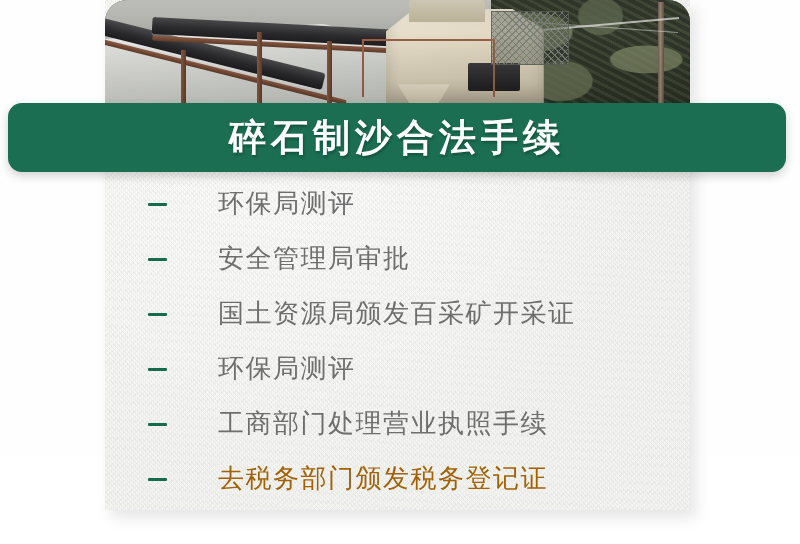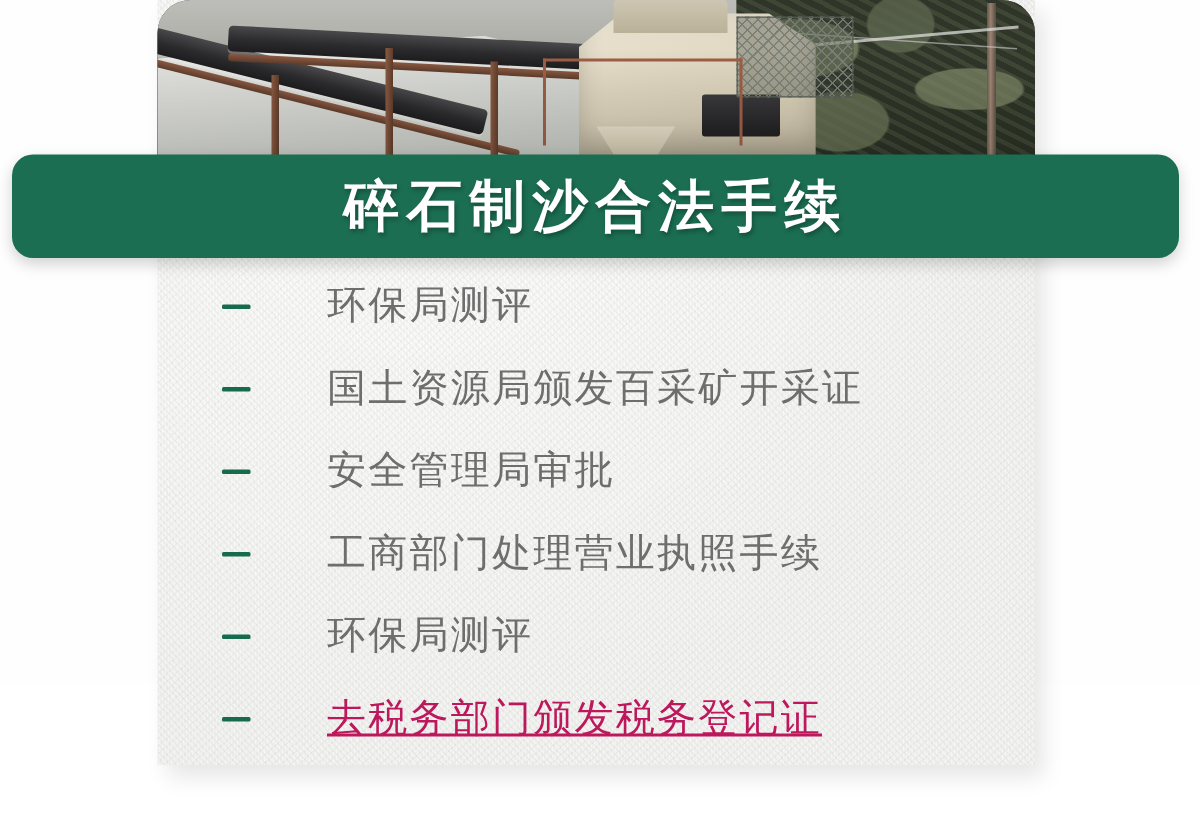--- a/index.html
+++ b/index.html
@@ -177,37 +177,37 @@
 
   <div class="list">
 
     <div class="list-item">
       <span class="dash" style="background: rgb(22, 107, 78);"></span>
       <span class="li-text" style="color: rgb(110, 110, 110);">环保局测评</span>
     </div>
 
     <div class="list-item">
       <span class="dash" style="background: rgb(22, 107, 78);"></span>
+      <span class="li-text" style="color: rgb(110, 110, 110);">安全管理局审批</span>
+    </div>
+
+    <div class="list-item">
+      <span class="dash" style="background: rgb(22, 107, 78);"></span>
       <span class="li-text" style="color: rgb(110, 110, 110);">国土资源局颁发百采矿开采证</span>
     </div>
 
     <div class="list-item">
       <span class="dash" style="background: rgb(22, 107, 78);"></span>
-      <span class="li-text" style="color: rgb(110, 110, 110);">安全管理局审批</span>
+      <span class="li-text" style="color: rgb(110, 110, 110);">环保局测评</span>
     </div>
 
     <div class="list-item">
       <span class="dash" style="background: rgb(22, 107, 78);"></span>
       <span class="li-text" style="color: rgb(110, 110, 110);">工商部门处理营业执照手续</span>
     </div>
 
     <div class="list-item">
       <span class="dash" style="background: rgb(22, 107, 78);"></span>
-      <span class="li-text" style="color: rgb(110, 110, 110);">环保局测评</span>
-    </div>
-
-    <div class="list-item">
-      <span class="dash" style="background: rgb(22, 107, 78);"></span>
-      <span class="li-text" style="color: #be185d; text-decoration: underline;">去税务部门颁发税务登记证</span>
+      <span class="li-text" style="color: #a16207;">去税务部门颁发税务登记证</span>
     </div>
 
   </div>
 </div>
 
 </body></html>

